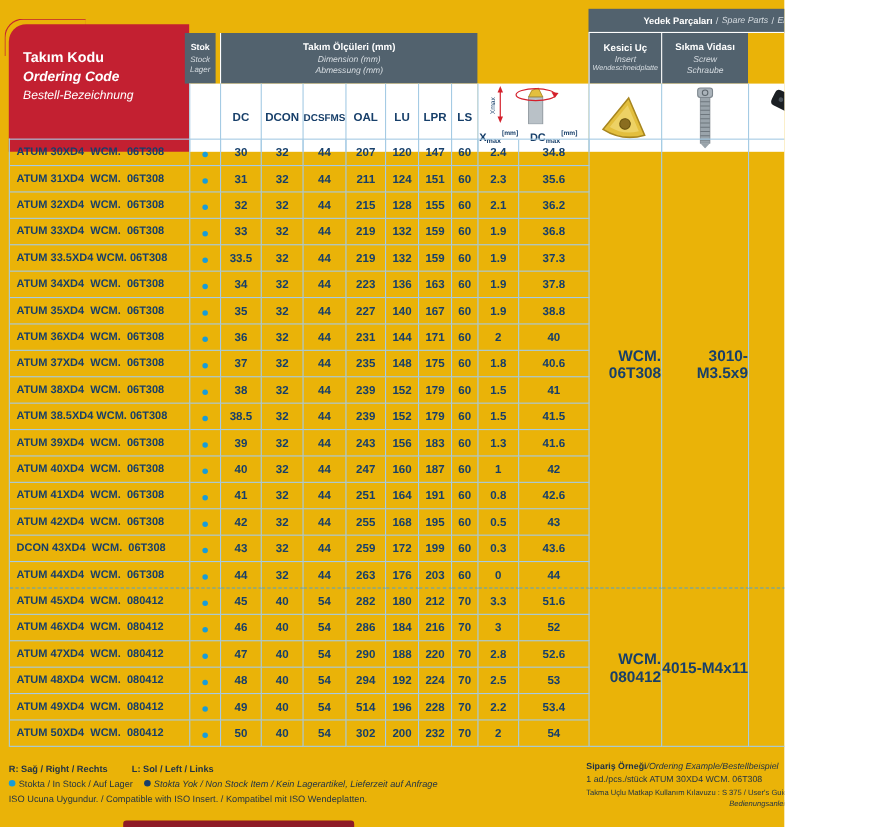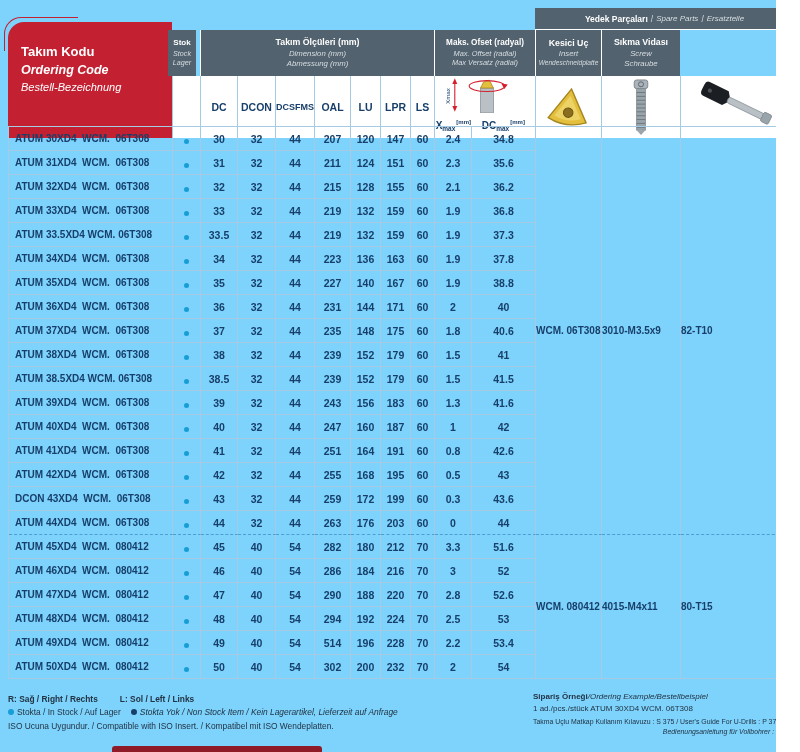--- a/index.html
+++ b/index.html
@@ -6,21 +6,21 @@
     --accent-red:#c32031;
     --band-dark:#52626e;
     --text-navy:#173f6a;
     --grid-blue:#a5cbe4;
     --stock-dot:#189dd9;
     --insert-yellow:#e3bf3e;
   }
   *{margin:0;padding:0;box-sizing:border-box}
   html,body{background:#fff}
   body{width:800px;height:752px;font-family:"Liberation Sans",sans-serif}
-  .page{position:relative;width:776px;height:752px;background:#7dd3fc;overflow:hidden}
+  .page{position:relative;width:713px;height:752px;background:#eab308;overflow:hidden}
 
   
   .topband{position:absolute;left:535px;top:8px;width:259px;height:22px;background:var(--band-dark);
     color:#fff;display:flex;align-items:center;justify-content:center;font-size:8.5px;
     border-bottom:1px solid #fff}
   .topband .b{font-weight:bold}
   .topband i{color:#d7dde2;font-size:8px}
   .topband .sep{margin:0 3px;color:#d7dde2}
 
   
@@ -69,21 +69,21 @@
 
   
   .spec-table{position:absolute;left:8px;top:126px;width:786px;border-collapse:separate;border-spacing:0;
     table-layout:fixed;border-top:1px solid var(--grid-blue);border-left:1px solid var(--grid-blue)}
   .spec-table td{height:24px;padding:0;border-right:1px solid var(--grid-blue);border-bottom:1px solid var(--grid-blue);
     vertical-align:middle;color:var(--text-navy)}
   td.code{text-align:left;padding-left:6px;font-weight:bold;font-size:10px;white-space:pre}
   td.num{text-align:center;font-weight:bold;font-size:10.5px}
   td.stockc{text-align:center}
   .dot{display:inline-block;width:5px;height:5px;border-radius:50%;background:var(--stock-dot)}
-  td.gcell{text-align:left;font-weight:bold;font-size:10px}
+  td.gcell{text-align:right;font-weight:bold;font-size:14px}
   tr.group-end td{border-bottom:1px dashed #4e9fd1}
   td.gdash{border-bottom:1px dashed #4e9fd1}
 
   
   .f-left{position:absolute;left:8px;top:693px;width:515px;font-size:8.4px;color:#223344;line-height:1.6}
   .fl1 .fb{font-weight:bold}
   .fl1 .sp2{display:inline-block;width:22px}
   .ldot{width:6px;height:6px;border-radius:50%;background:var(--stock-dot);display:inline-block;margin-right:3px}
   .ldot.dark{background:var(--text-navy);margin-left:10px}
   .fl2 .it{font-style:italic}
@@ -116,25 +116,20 @@
 
   <div class="band band-stock">
     <span class="t">Stok</span>
     <span class="e">Stock</span>
     <span class="d">Lager</span>
   </div>
   <div class="band band-dims">
     <span class="t">Takım Ölçüleri (mm)</span>
     <span class="e">Dimension (mm)</span>
     <span class="d">Abmessung (mm)</span>
-  </div>
-  <div class="band band-offset">
-    <span class="t">Maks. Ofset (radyal)</span>
-    <span class="e">Max. Offset (radial)</span>
-    <span class="d">Max Versatz (radial)</span>
   </div>
   <div class="band band-insert">
     <span class="t">Kesici Uç</span>
     <span class="e">Insert</span>
     <span class="d">Wendeschneidplatte</span>
   </div>
   <div class="band band-screw">
     <span class="t">Sıkma Vidası</span>
     <span class="e">Screw</span>
     <span class="d">Schraube</span>

